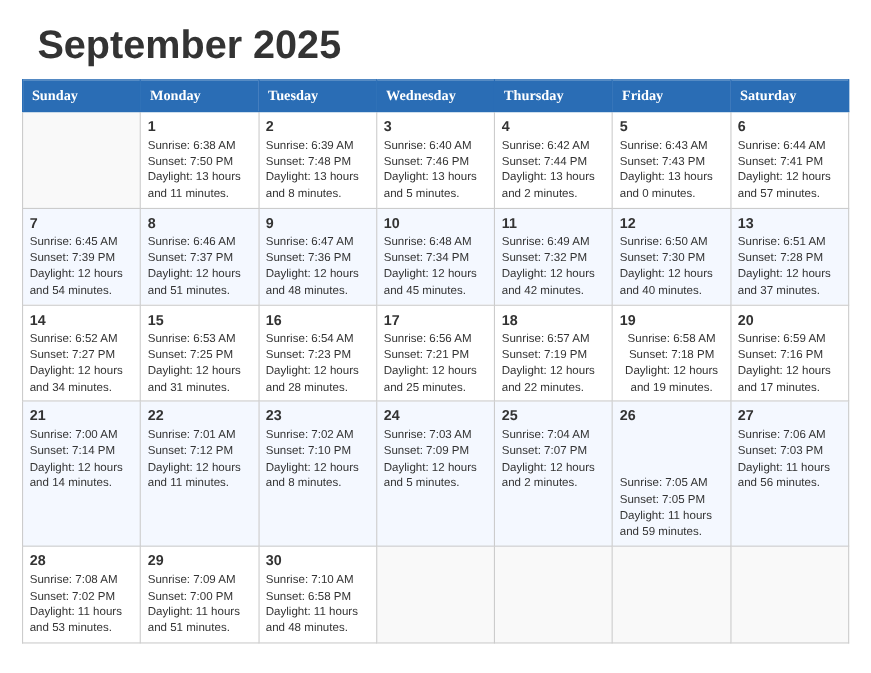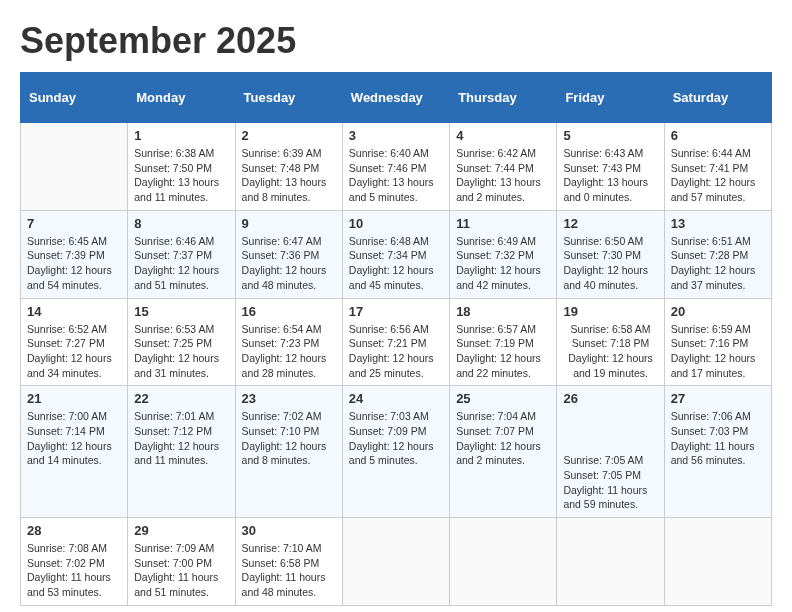--- a/index.html
+++ b/index.html
@@ -16,43 +16,45 @@
       align-items: flex-start;
       margin-bottom: 10px;
     }
     .logo {
       display: flex;
       flex-direction: column;
       align-items: flex-start;
     }
     .title-area {
       text-align: center;
+      margin-left: 14px;
     }
     .month-title {
       font-size: 36px;
       font-weight: bold;
       color: #333;
     }
     .location-title {
       font-size: 16px;
       color: #555;
     }
     .calendar {
       width: 100%;
       border-collapse: collapse;
       border: 1px solid #ccc;
     }
     .calendar th {
       background-color: #2a6db5;
       color: #fff;
       font-size: 13px;
       font-weight: bold;
-      padding: 17px 8px;
+      padding: 6px 8px;
       text-align: left;
       border: 1px solid #2a6db5;
+      font-family: Liberation Serif, serif;
     }
     .calendar td {
       border: 1px solid #ccc;
       vertical-align: top;
       padding: 5px 6px;
       width: 107px;
       min-height: 80px;
       font-size: 11px;
       color: #333;
       background: #fff;

